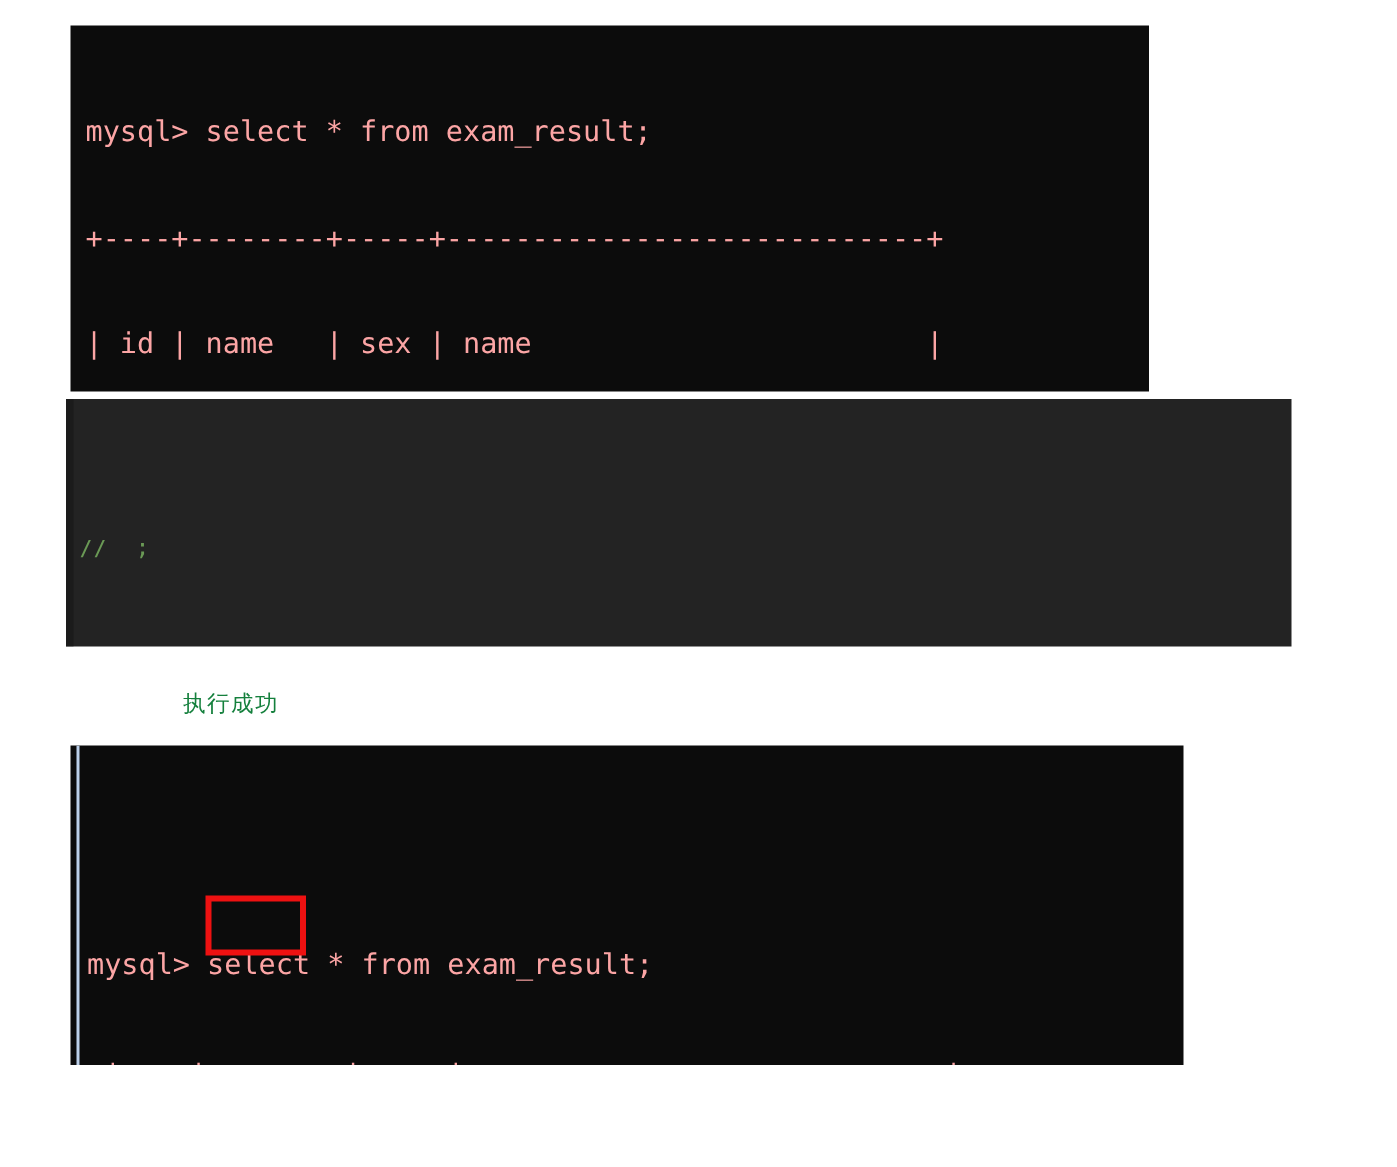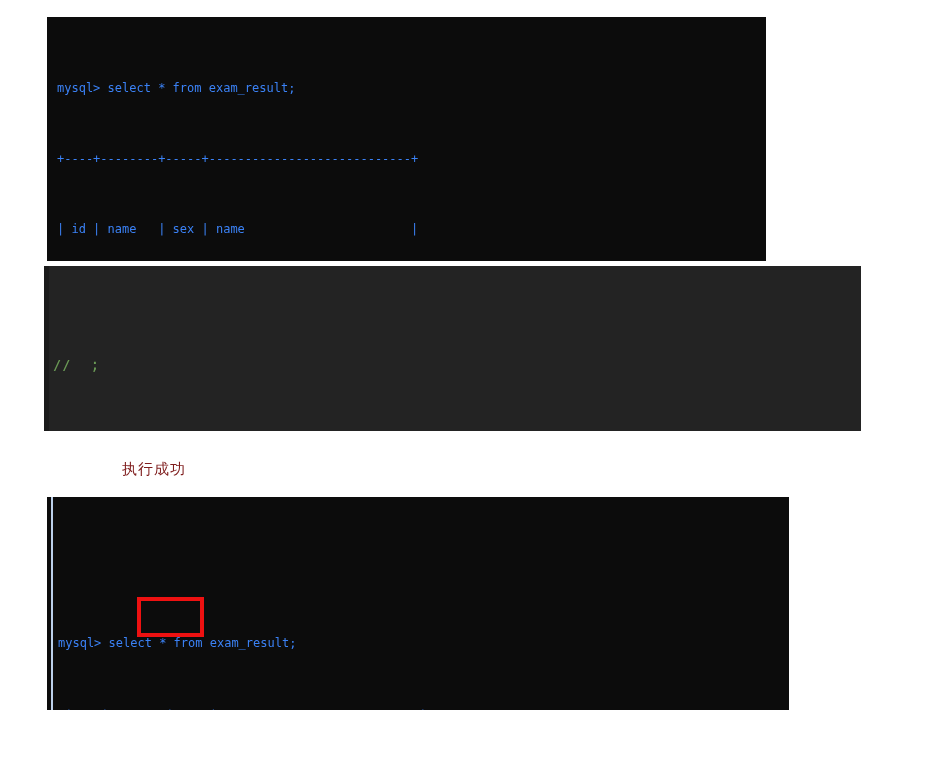--- a/index.html
+++ b/index.html
@@ -12,23 +12,23 @@
     height: 778px;
     position: relative;
     font-family: "DejaVu Sans Mono", "Liberation Mono", monospace;
     overflow: hidden;
   }
 
   
   .terminal {
     position: absolute;
     background: #0c0c0c;
-    color: #3b82f6;
+    color: #fca5a5;
     font-family: "DejaVu Sans Mono", "Liberation Mono", monospace;
-    font-size: 12px;
+    font-size: 19px;
     line-height: 23.5px;
     white-space: pre;
     overflow: hidden;
   }
   #terminal-top {
     left: 47px;
     top: 17px;
     width: 719px;
     height: 244px;
     padding: 13px 0 0 10px;
@@ -89,21 +89,21 @@
   }
 
   
   .c-cmt  { color: #6a9955; }
 
   
   #annotation-success {
     position: absolute;
     left: 122px;
     top: 460px;
-    color: #7f1d1d;
+    color: #15803d;
     font-family: "DejaVu Sans", "Liberation Sans", sans-serif;
     font-size: 15px;
     font-weight: 400;
     letter-spacing: 1px;
     white-space: nowrap;
   }
   #highlight-box-name {
     position: absolute;
     left: 137px;
     top: 597px;

